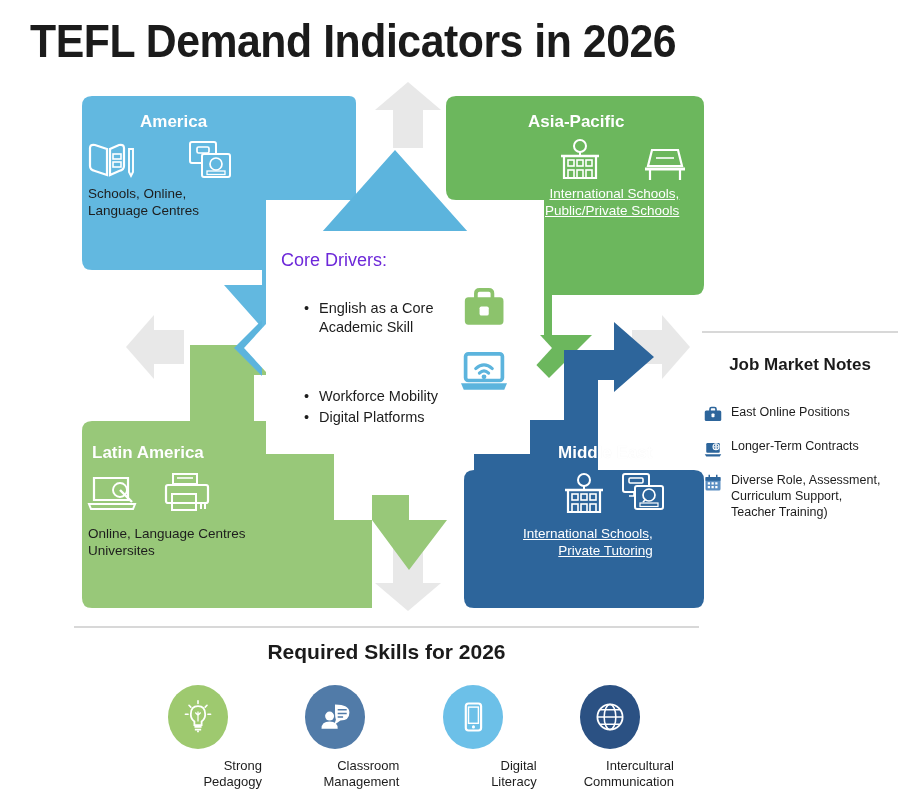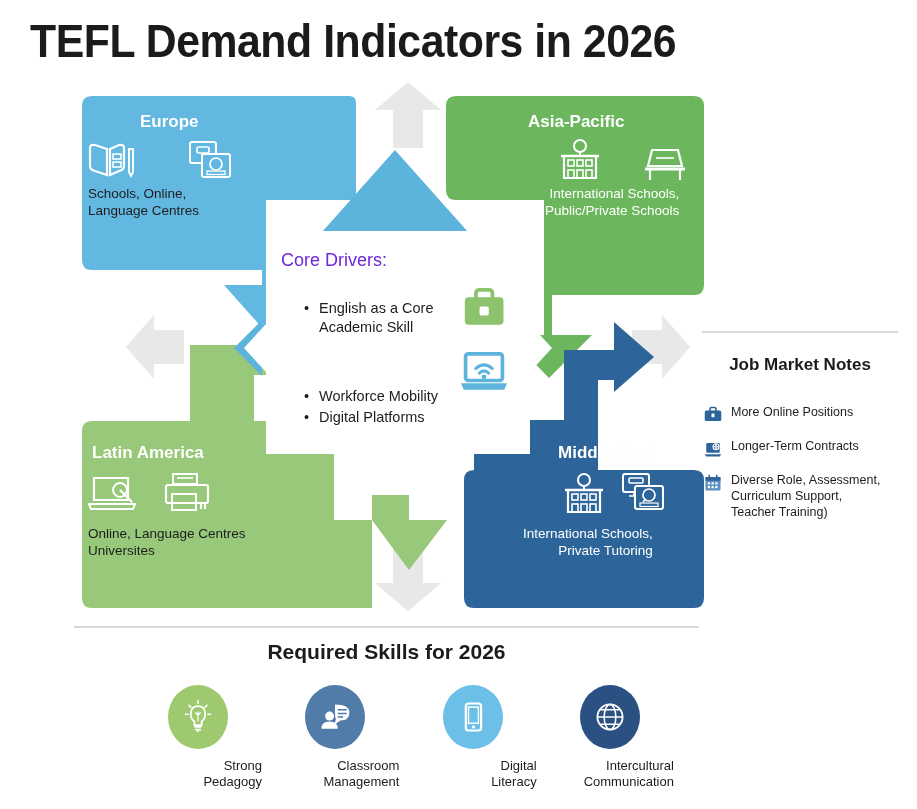--- a/index.html
+++ b/index.html
@@ -29,21 +29,21 @@
   
   .qtitle{
     position:absolute;color:#ffffff;font-weight:bold;font-size:17px;
     white-space:nowrap;text-shadow:0 0 1px rgba(0,0,0,.06);
   }
   .qdesc{
     position:absolute;font-size:13.5px;line-height:1.28;
     white-space:pre-line;
   }
   .qdesc.dark{color:#1d1d1d;}
-  .qdesc.light{color:#ffffff;}
+  .qdesc.light{color:#ffffff;text-decoration:underline;}
 
   
   .center-title{
     position:absolute;left:277px;top:250px;
     font-size:18px;font-weight:normal;color:#6d28d9;
   }
   .bullets{
     position:absolute;left:283px;top:285px;width:215px;
     font-size:14.5px;color:#1d1d1d;line-height:1.3;
   }
@@ -294,21 +294,21 @@
       <rect x="7" y="6" width="14" height="5" rx="1.2" fill="none" stroke="#fff" stroke-width="1.6"></rect>
       <path d="M12 20 L12 24 M7 24 L17 24" stroke="#fff" stroke-width="1.6"></path>
       <rect x="13" y="14" width="28" height="23" rx="2" fill="#2d659b" stroke="#fff" stroke-width="2"></rect>
       <circle cx="27" cy="23" r="6" fill="none" stroke="#fff" stroke-width="1.7"></circle>
       <path d="M24 27 L21 30" stroke="#fff" stroke-width="1.7"></path>
       <rect x="18" y="31" width="18" height="3.5" fill="none" stroke="#fff" stroke-width="1.2"></rect>
     </g>
 
   </svg>
 
-  <div class="qtitle" style="left:136px;top:112px;">Europe</div>
+  <div class="qtitle" style="left:136px;top:112px;">America</div>
   <div class="qdesc dark" style="left:84px;top:185px;">Schools, Online,
 Language Centres</div>
 
   <div class="qtitle" style="left:524px;top:112px;">Asia-Pacific</div>
   <div class="qdesc light" style="left:541px;top:185px;text-align:right;">International Schools,
 Public/Private Schools</div>
 
   <div class="qtitle" style="left:88px;top:443px;">Latin America</div>
   <div class="qdesc dark" style="left:84px;top:525px;">Online, Language Centres
 Universites</div>
@@ -334,21 +334,21 @@
   <div class="jmn-list">
 
     <div class="jmn-item">
       <span class="jmn-ico">
         <svg viewBox="0 0 24 24" width="18" height="18">
           <rect x="1" y="6" width="22" height="14" rx="2" fill="#2d659b"></rect>
           <path d="M8 7 L8 4 Q8 2 10 2 L14 2 Q16 2 16 4 L16 7" fill="none" stroke="#2d659b" stroke-width="2.2"></path>
           <rect x="10" y="10" width="4" height="5" rx="1" fill="#fff"></rect>
         </svg>
       </span>
-      <span class="jmn-txt">More Online Positions</span>
+      <span class="jmn-txt">East Online Positions</span>
     </div>
 
     <div class="jmn-item">
       <span class="jmn-ico">
         <svg viewBox="0 0 24 24" width="18" height="18">
           <rect x="3" y="4" width="18" height="13" rx="1.5" fill="#2d659b"></rect>
           <path d="M1 19 L23 19 L21 22 L3 22 Z" fill="#2d659b"></path>
           <circle cx="16" cy="9" r="4" fill="none" stroke="#fff" stroke-width="1.4"></circle>
           <path d="M12 9 L20 9 M16 5 Q18.5 9 16 13 M16 5 Q13.5 9 16 13" stroke="#fff" stroke-width="1.1" fill="none"></path>
         </svg>

